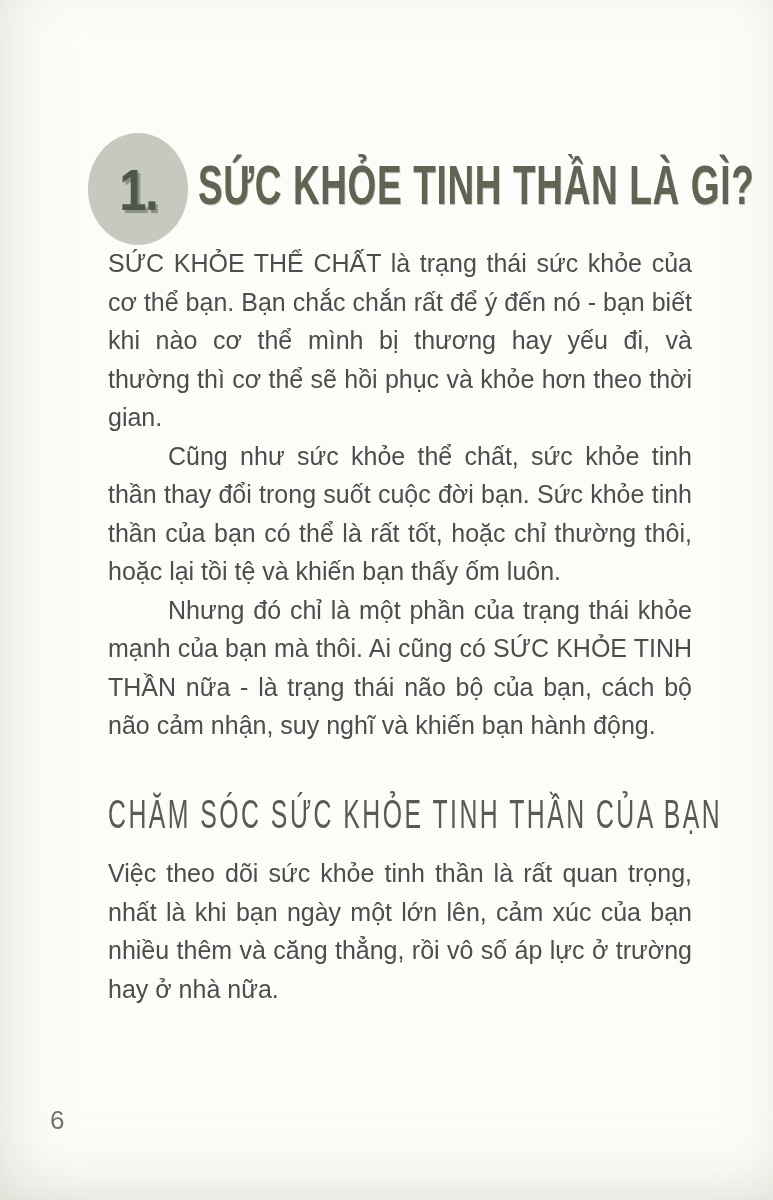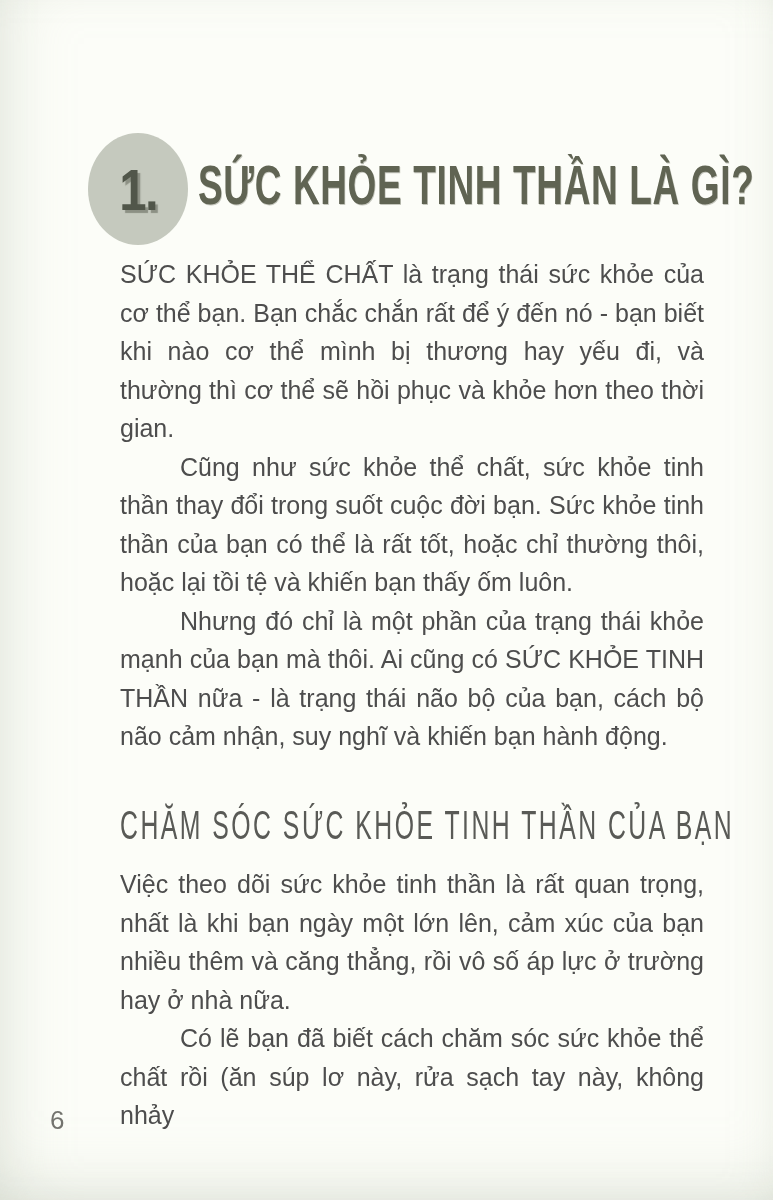--- a/index.html
+++ b/index.html
@@ -57,27 +57,26 @@
     transform: scaleX(0.66);
     transform-origin: left top;
     letter-spacing: 1px;
     text-shadow: 1px 1px 0 rgba(96, 100, 83, 0.35);
   }
 
   
   .content {
     position: absolute;
     left: 108px;
-    top: 255px;
+    top: 244px;
     width: 584px;
     color: #4d4d4d;
     font-size: 25px;
     line-height: 38.5px;
     text-align: justify;
-    margin-left: 12px;
   }
 
   .para { margin: 0; }
 
   .para.indent { text-indent: 60px; }
 
   .subheading {
     margin: 50px 0 21px 0;
     font-size: 40px;
     font-weight: 400;
@@ -110,18 +109,17 @@
   </header>
 
   <main class="content">
     <p class="para">SỨC KHỎE THỂ CHẤT là trạng thái sức khỏe của cơ thể bạn. Bạn chắc chắn rất để ý đến nó - bạn biết khi nào cơ thể mình bị thương hay yếu đi, và thường thì cơ thể sẽ hồi phục và khỏe hơn theo thời gian.</p>
     <p class="para indent">Cũng như sức khỏe thể chất, sức khỏe tinh thần thay đổi trong suốt cuộc đời bạn. Sức khỏe tinh thần của bạn có thể là rất tốt, hoặc chỉ thường thôi, hoặc lại tồi tệ và khiến bạn thấy ốm luôn.</p>
     <p class="para indent">Nhưng đó chỉ là một phần của trạng thái khỏe mạnh của bạn mà thôi. Ai cũng có SỨC KHỎE TINH THẦN nữa - là trạng thái não bộ của bạn, cách bộ não cảm nhận, suy nghĩ và khiến bạn hành động.</p>
 
     <h2 class="subheading">CHĂM SÓC SỨC KHỎE TINH THẦN CỦA BẠN</h2>
 
     <p class="para">Việc theo dõi sức khỏe tinh thần là rất quan trọng, nhất là khi bạn ngày một lớn lên, cảm xúc của bạn nhiều thêm và căng thẳng, rồi vô số áp lực ở trường hay ở nhà nữa.</p>
-    <p class="para indent">Có lẽ bạn đã biết cách chăm sóc sức khỏe thể chất rồi (ăn súp lơ này, rửa sạch tay này, không nhảy</p>
   </main>
 
   <div class="page-number">6</div>
 
 </div>
 
 </body></html>

